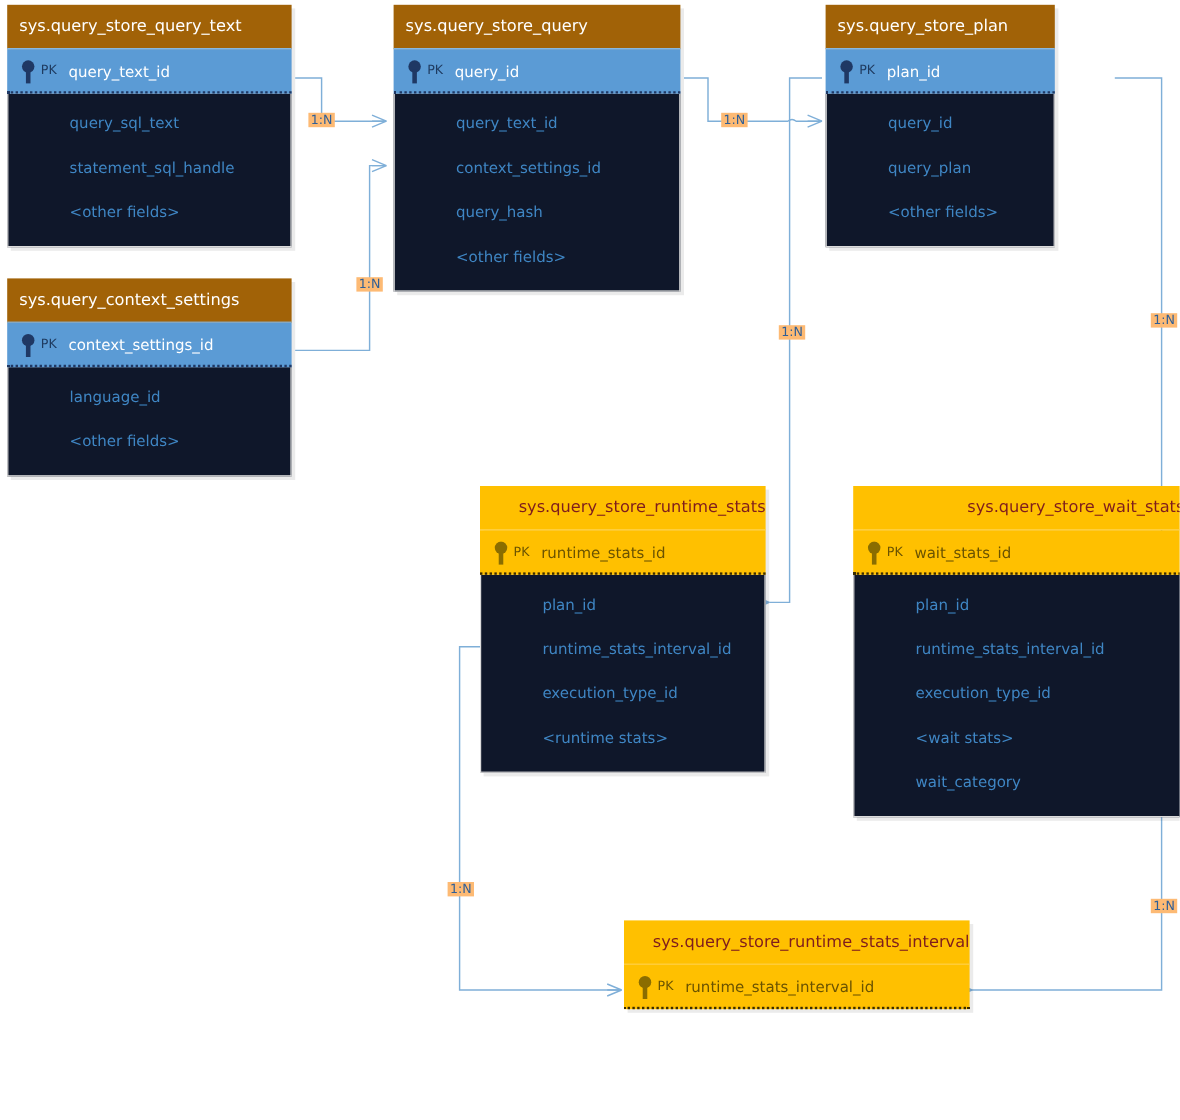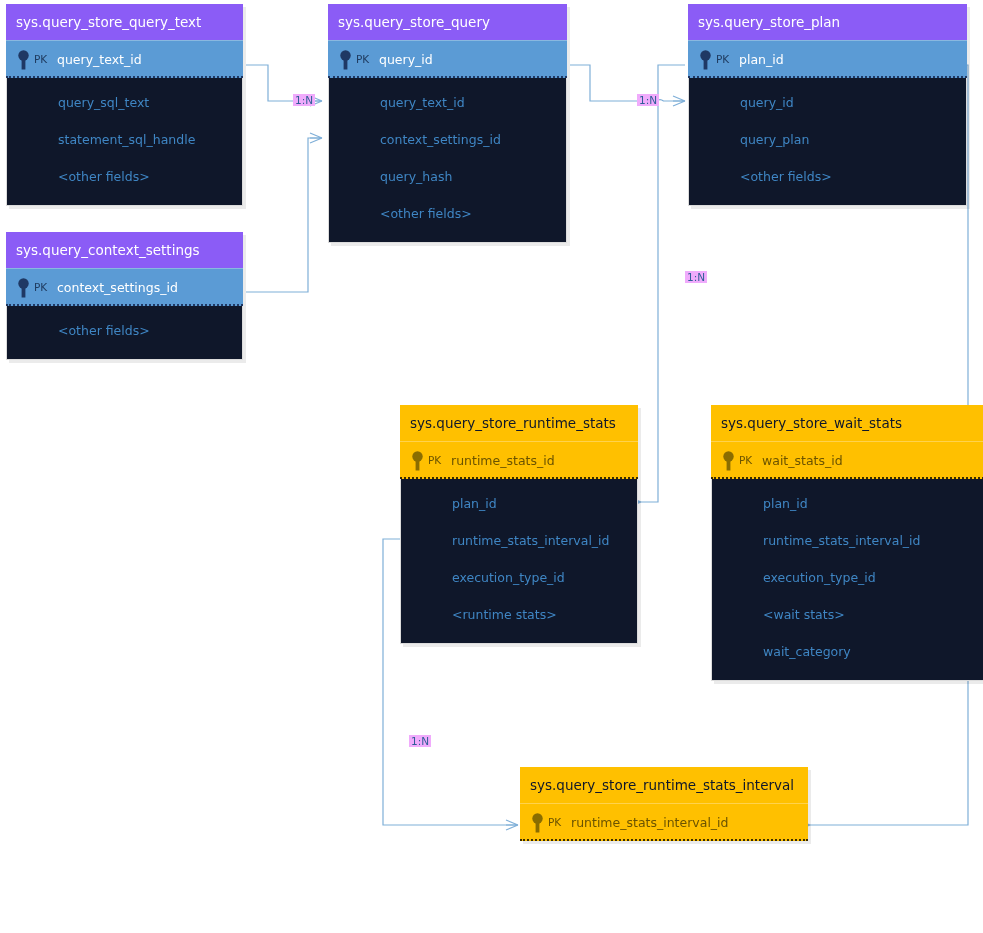--- a/index.html
+++ b/index.html
@@ -51,44 +51,43 @@
   }
   .ent-fields .fld{
     height:37px;line-height:37px;
     padding-left:51px;
     font-size:12.5px;
     color:#3f86c4;
     white-space:nowrap;
   }
 
   
-  .blue .ent-title{background:#8b5cf6;border-bottom:1px solid #89b8e0;}
+  .blue .ent-title{background:#a16207;border-bottom:1px solid #89b8e0;}
   .blue .ent-pk{background:#5b9bd5;border-bottom:2px dotted #1f3864;}
   .blue .ent-pk .pklabel{color:#1f3b60;}
   .blue .ent-pk .pkfield{color:#ffffff;}
   .blue .ent-fields{border:1px solid #dcdcdc;border-top:none;}
 
   
-  .orange .ent-title{background:#ffc000;border-bottom:1px solid #ffd24d;color:#0f172a;}
+  .orange .ent-title{background:#ffc000;border-bottom:1px solid #ffd24d;color:#7f1d1d;text-align:right;}
   .orange .ent-pk{background:#ffc000;border-bottom:2px dotted #3a2c00;}
   .orange .ent-pk .pklabel{color:#6b5300;}
   .orange .ent-pk .pkfield{color:#6b5300;}
   .orange .ent-fields{border:1px solid #dcdcdc;border-top:none;}
 
   .key{display:block;}
 
   .cardlabel{
     position:absolute;
     font-size:10.5px;
     color:#2f5f97;
-    background:#f0abfc;
+    background:#fdba74;
     padding:0 2px;
     white-space:nowrap;
     line-height:12px;
-    margin-left:36px;
   }
 </style>
 </head>
 <body>
 
 <div id="diagram">
 
   <svg class="connectors" viewBox="0 0 983 933" width="983" height="933">
     <defs>
       <marker id="crow" markerWidth="14" markerHeight="12" refX="13" refY="6" orient="auto" markerUnits="userSpaceOnUse">
@@ -155,20 +154,21 @@
         <span class="keywrap">
           <svg class="key" width="13" height="20" viewBox="0 0 13 20" aria-hidden="true">
             <circle cx="6.5" cy="5.5" r="5.2" fill="#1f3864"></circle>
             <rect x="4.6" y="8" width="3.8" height="11.5" fill="#1f3864"></rect>
           </svg>
         </span>
         <span class="pklabel">PK</span>
         <span class="pkfield">context_settings_id</span>
       </div>
       <div class="ent-fields">
+        <div class="fld">language_id</div>
         <div class="fld">&lt;other fields&gt;</div>
       </div>
     </div>
   </div>
 
   <div class="entity blue" style="left:328px;top:4px;width:239px;">
     <div class="shadow"></div>
     <div class="body">
       <div class="ent-title">sys.query_store_query</div>
       <div class="ent-pk">
@@ -183,21 +183,21 @@
       </div>
       <div class="ent-fields">
         <div class="fld">query_text_id</div>
         <div class="fld">context_settings_id</div>
         <div class="fld">query_hash</div>
         <div class="fld">&lt;other fields&gt;</div>
       </div>
     </div>
   </div>
 
-  <div class="entity blue" style="left:688px;top:4px;width:279px;">
+  <div class="entity blue" style="left:688px;top:4px;width:191px;">
     <div class="shadow"></div>
     <div class="body">
       <div class="ent-title">sys.query_store_plan</div>
       <div class="ent-pk">
         <span class="keywrap">
           <svg class="key" width="13" height="20" viewBox="0 0 13 20" aria-hidden="true">
             <circle cx="6.5" cy="5.5" r="5.2" fill="#1f3864"></circle>
             <rect x="4.6" y="8" width="3.8" height="11.5" fill="#1f3864"></rect>
           </svg>
         </span>

